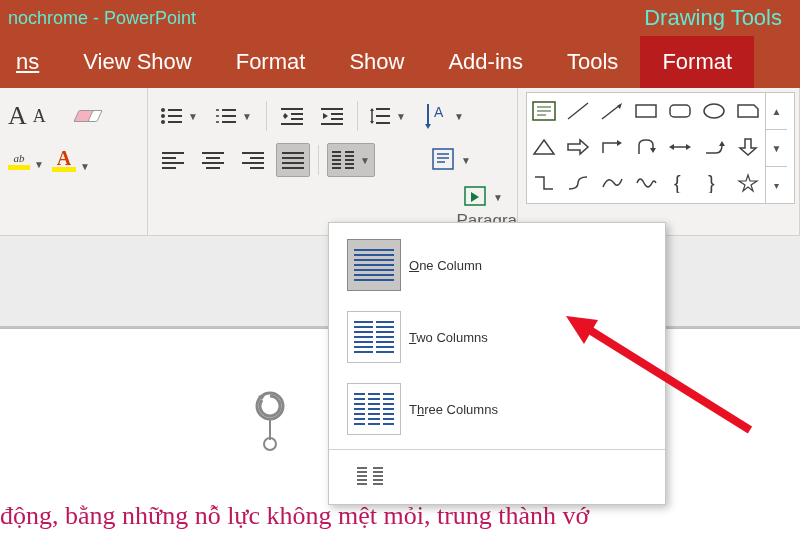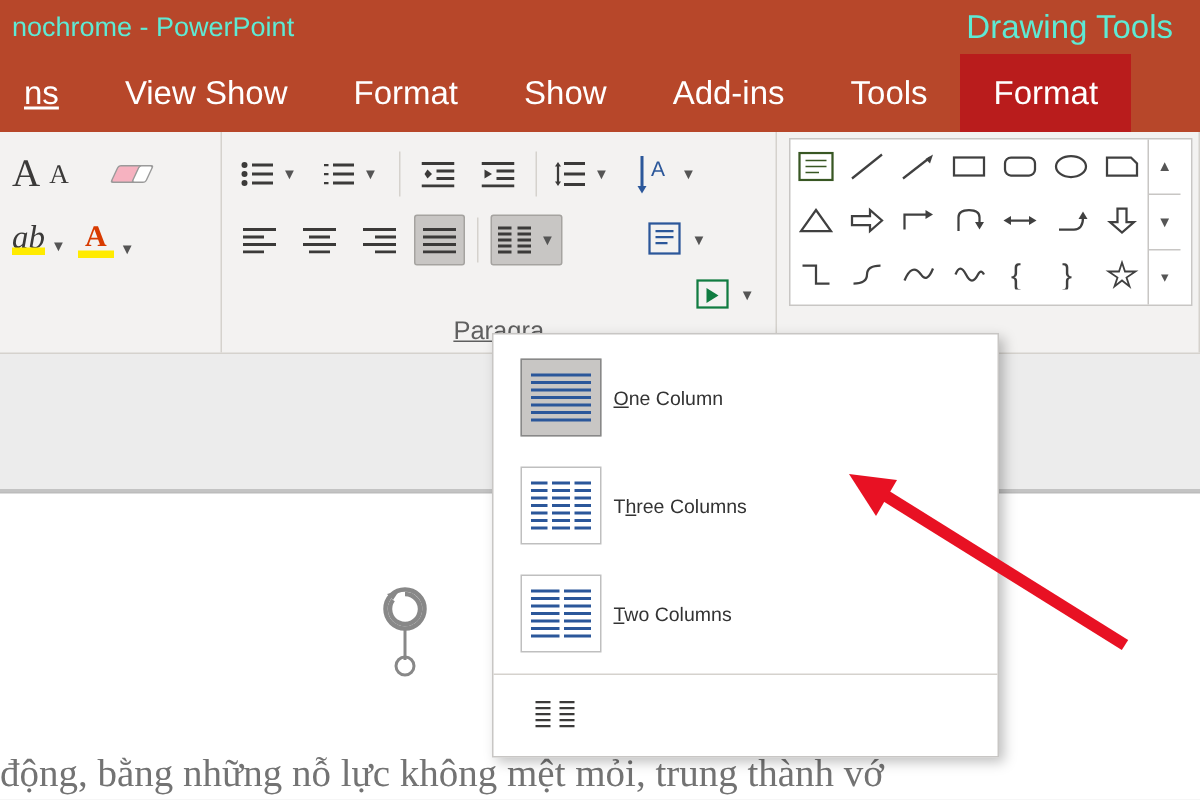--- a/index.html
+++ b/index.html
@@ -9,33 +9,33 @@
   .titlebar .title-left { flex: 1; white-space: nowrap; overflow: hidden; }
   .titlebar .title-right { padding-right: 10px; font-size: 22px; }
 
   .tabs { background: #b7472a; height: 52px; display: flex; align-items: center; color: #fff; font-size: 22px; }
   .tab { padding: 0 22px; height: 100%; display: flex; align-items: center; cursor: pointer; }
   .tab.partial-left { padding-left: 16px; text-decoration: underline; }
   .tab.active { background: #b91c1c; }
 
   .ribbon { background: #f3f2f1; border-bottom: 1px solid #d5d2cd; height: 148px; display: flex; position: relative; }
   .group { border-right: 1px solid #d5d2cd; padding: 6px 8px 4px 8px; display: flex; flex-direction: column; position:relative; }
-  .group-label { position:absolute; bottom:4px; left:0; right:0; text-align:center; font-size:17px; color:#5f5f5f; pointer-events:none;text-decoration:underline; }
+  .group-label { position:absolute; bottom:4px; left:0; right:0; text-align:right; font-size:17px; color:#5f5f5f; pointer-events:none;text-decoration:underline; }
 
   
   .font-group { width: 148px; }
   .font-row { display: flex; align-items: center; gap: 6px; height: 44px; }
   .bigA { font-family: "Times New Roman", serif; font-size: 26px; color: #3b3a39; cursor:pointer; }
   .smallA { font-family: "Times New Roman", serif; font-size: 18px; color: #3b3a39; cursor:pointer; vertical-align: baseline; }
   .eraser { width:30px; height:24px; position:relative; cursor:pointer; }
   .eraser::before { content:""; position:absolute; width:20px; height:10px; background:#f6b2c0; border:1px solid #9a9a9a; transform: skewX(-25deg); left:4px; top:6px; border-radius:2px; }
   .eraser::after { content:""; position:absolute; width:8px; height:10px; background:#fff; border:1px solid #9a9a9a; transform: skewX(-25deg); left:18px; top:6px; border-radius:2px; }
   .highlight-btn { display:flex; align-items:flex-end; gap:2px; cursor:pointer; }
   .hl-icon { width:22px; display:flex; flex-direction:column; align-items:center; }
-  .hl-pen { font-style:italic; font-family:"Segoe Script","Comic Sans MS",cursive; font-size:22px; color:#3b3a39; line-height:14px;}
+  .hl-pen { font-style:italic; font-family:"Segoe Script","Comic Sans MS",cursive; font-size:11px; color:#3b3a39; line-height:14px;}
   .hl-bar { width:22px; height:5px; background:#ffeb00; }
   .fc-icon { width:24px; display:flex; flex-direction:column; align-items:center; }
   .fc-A { font-family:"Times New Roman",serif; font-size:20px; color:#d83b01; line-height:18px; font-weight:bold;}
   .fc-bar { width:24px; height:5px; background:#ffeb00; }
   .drop { font-size:10px; color:#555; padding:0 2px; }
 
   
   .para-group { width: 370px; }
   .para-row { display:flex; align-items:center; gap:6px; height:44px; }
   .icon-btn { width:34px; height:34px; display:flex; align-items:center; justify-content:center; cursor:pointer; border-radius:2px; }
@@ -63,21 +63,21 @@
   .col-thumb .colblock { flex:1; display:flex; flex-direction:column; gap:3px; }
   .col-thumb .ln { height:2px; background:#2b579a; }
   .col-sep { height:1px; background:#d5d2cd; margin:4px 0; }
   .col-label u { text-decoration: underline; }
 
   
   .slide-area { background:#ececec; height:297px; position:relative; }
   .slide-edge { position:absolute; left:0; right:0; top:90px; height:2px; background:#c3c3c3; }
   .slide { position:absolute; left:0; right:0; top:92px; bottom:0; background:#fff; border-top:1px solid #bcbcbc; }
   .smart-icon { position:absolute; left:240px; top:390px; }
-  .bottom-text { position:absolute; left:0; bottom:2px; font-size:26px; font-family:"Times New Roman",serif; color:#737373; white-space:nowrap; }
+  .bottom-text { position:absolute; left:0; bottom:2px; font-size:26px; font-family:"Times New Roman",serif; color:#be185d; white-space:nowrap; }
 
   
   .arrow { position:absolute; left:560px; top:310px; z-index:60; pointer-events:none; }
 </style>
 </head>
 <body>
 
 <div class="titlebar">
   <div class="title-left">nochrome  -  PowerPoint</div>
   <div class="title-right">Drawing Tools</div>
@@ -434,31 +434,22 @@
         </div>
         <div class="colblock">
           <div class="ln"></div>
           <div class="ln"></div>
           <div class="ln"></div>
           <div class="ln"></div>
           <div class="ln"></div>
           <div class="ln"></div>
           <div class="ln"></div>
         </div>
-        <div class="colblock">
-          <div class="ln"></div>
-          <div class="ln"></div>
-          <div class="ln"></div>
-          <div class="ln"></div>
-          <div class="ln"></div>
-          <div class="ln"></div>
-          <div class="ln"></div>
-        </div>
-      </div>
-    <span class="col-label"><span>T</span><u>h</u><span>ree Columns</span></span>
+      </div>
+    <span class="col-label"><u>T</u><span>wo Columns</span></span>
   </div>
   <div class="col-item">
     <div class="col-thumb">
         <div class="colblock">
           <div class="ln"></div>
           <div class="ln"></div>
           <div class="ln"></div>
           <div class="ln"></div>
           <div class="ln"></div>
           <div class="ln"></div>
@@ -466,22 +457,31 @@
         </div>
         <div class="colblock">
           <div class="ln"></div>
           <div class="ln"></div>
           <div class="ln"></div>
           <div class="ln"></div>
           <div class="ln"></div>
           <div class="ln"></div>
           <div class="ln"></div>
         </div>
-      </div>
-    <span class="col-label"><u>T</u><span>wo Columns</span></span>
+        <div class="colblock">
+          <div class="ln"></div>
+          <div class="ln"></div>
+          <div class="ln"></div>
+          <div class="ln"></div>
+          <div class="ln"></div>
+          <div class="ln"></div>
+          <div class="ln"></div>
+        </div>
+      </div>
+    <span class="col-label"><span>T</span><u>h</u><span>ree Columns</span></span>
   </div>
   <div class="col-sep"></div>
   <div class="col-item">
     <svg width="54" height="24">
         <g stroke="#3b3a39" stroke-width="1.5">
           <line x1="10" y1="4" x2="20" y2="4"></line>
           <line x1="10" y1="8" x2="20" y2="8"></line>
           <line x1="10" y1="12" x2="20" y2="12"></line>
           <line x1="10" y1="16" x2="20" y2="16"></line>
           <line x1="10" y1="20" x2="20" y2="20"></line>

